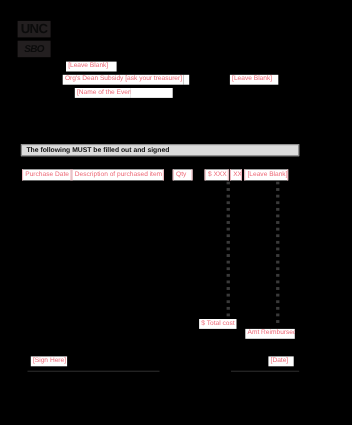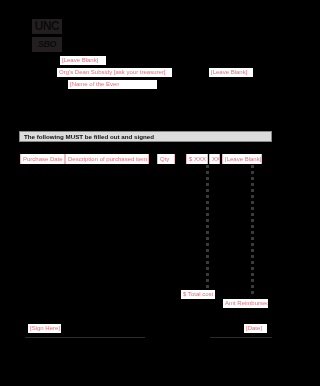--- a/index.html
+++ b/index.html
@@ -28,21 +28,21 @@
   
   .logo-block {
     position: absolute;
     left: 16px;
     top: 19px;
     width: 30px;
     height: 33px;
   }
   .logo-row {
     position: absolute;
-    left: 16px;
+    left: 0;
     width: 30px;
     background: #231f20;
     color: #0b0b0b;
     font-weight: 700;
     letter-spacing: -0.5px;
     text-align: center;
     overflow: hidden;
     white-space: nowrap;
   }
   .logo-row-top {

